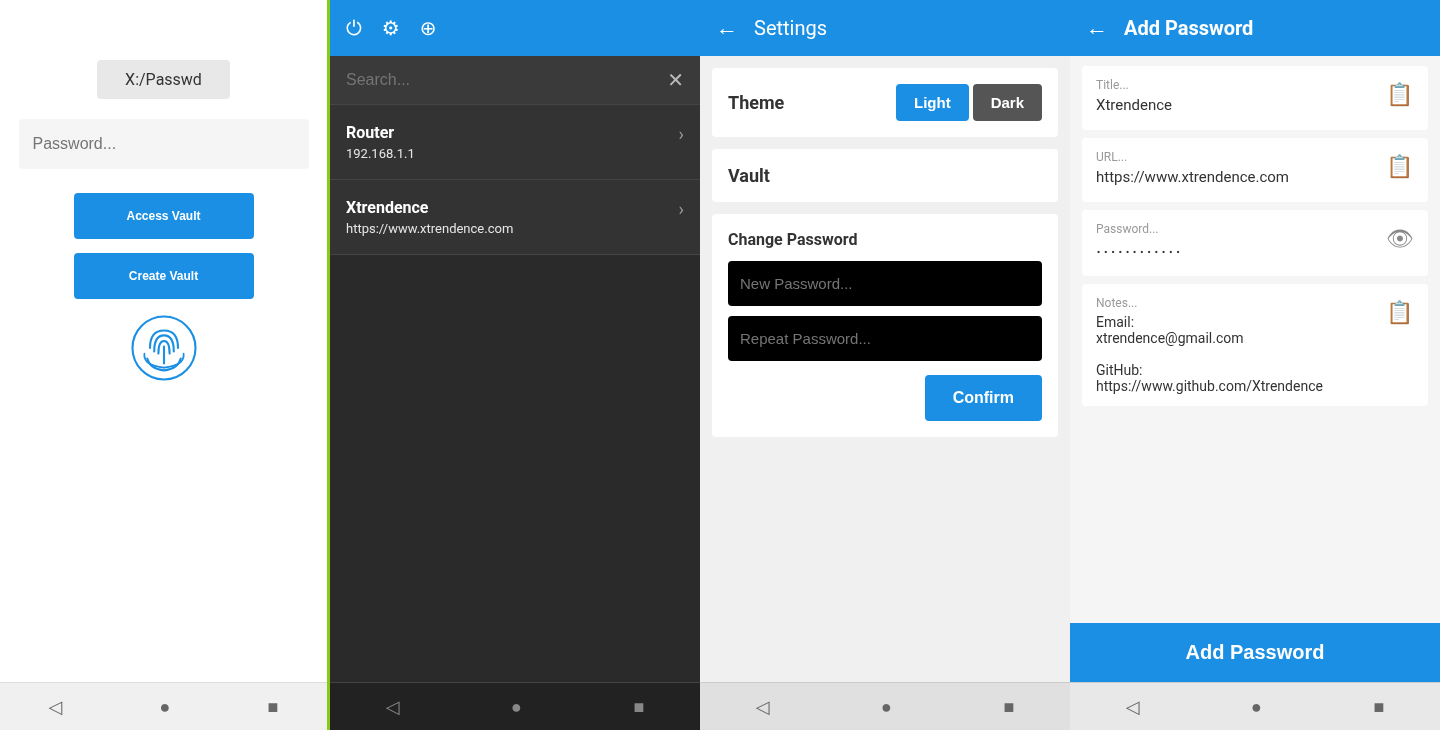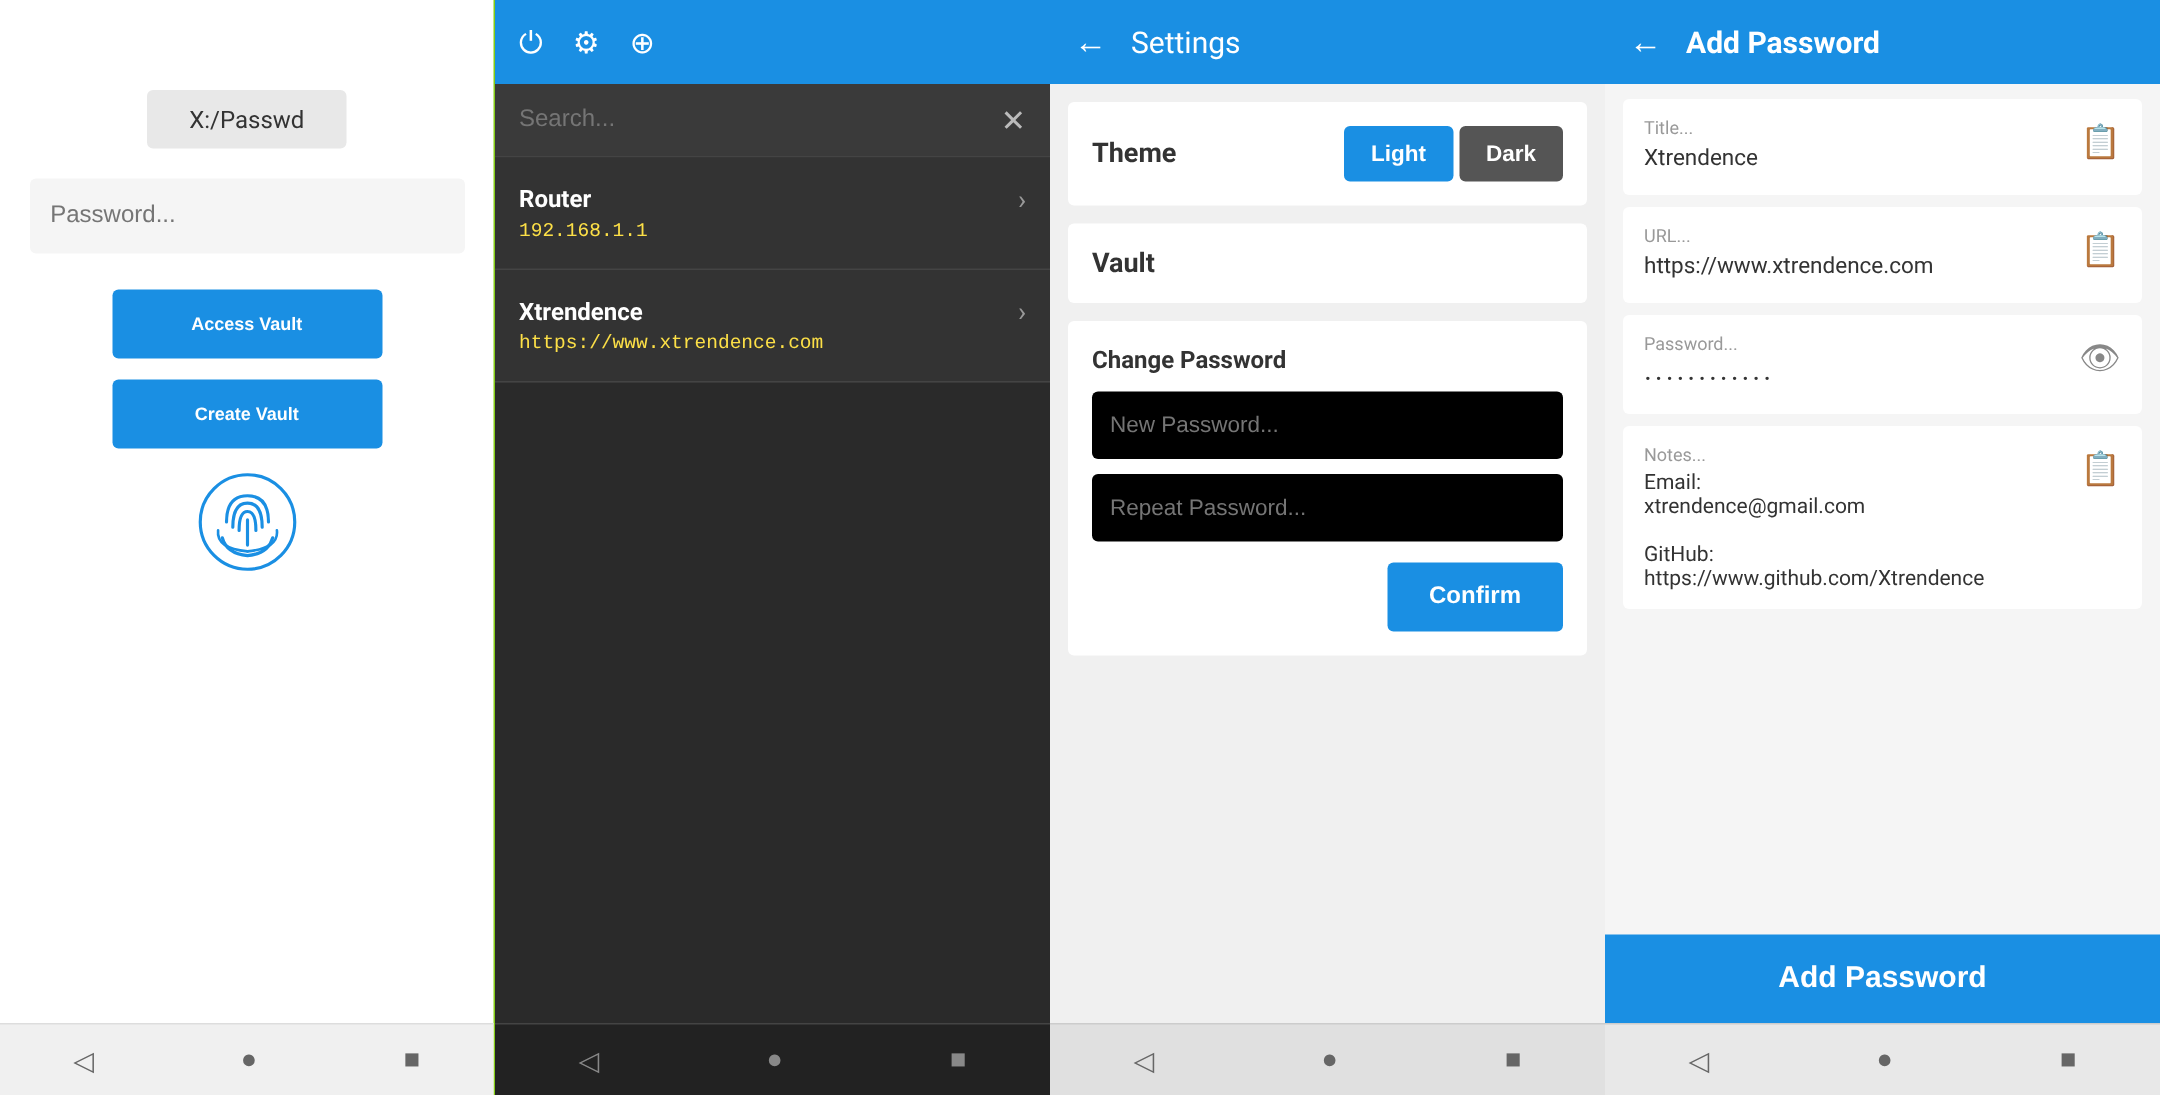--- a/index.html
+++ b/index.html
@@ -15,21 +15,21 @@
 
     
     .panel-login {
       width: 330px;
       height: 730px;
       background: #fff;
       display: flex;
       flex-direction: column;
       align-items: center;
       padding-top: 60px;
-      border-right: 1px solid #84cc16;
+      border-right: 3px solid #84cc16;
       position: relative;
     }
     .panel-login .vault-label {
       background: #e8e8e8;
       border-radius: 4px;
       padding: 10px 28px;
       font-size: 16px;
       color: #333;
       margin-bottom: 20px;
       font-weight: 400;
@@ -134,23 +134,22 @@
     .vault-item-info {
       flex: 1;
     }
     .vault-item-name {
       color: #fff;
       font-size: 16px;
       font-weight: bold;
       margin-bottom: 4px;
     }
     .vault-item-sub {
-      color: #fde047;
+      color: #e5e5e5;
       font-size: 13px;
-      font-family: Liberation Mono, monospace;
     }
     .vault-item-chevron {
       color: #999;
       font-size: 18px;
     }
     .panel-vault .nav-bar {
       background: #222;
       border-top: 1px solid #444;
     }
     .panel-vault .nav-bar .nav-icon {

